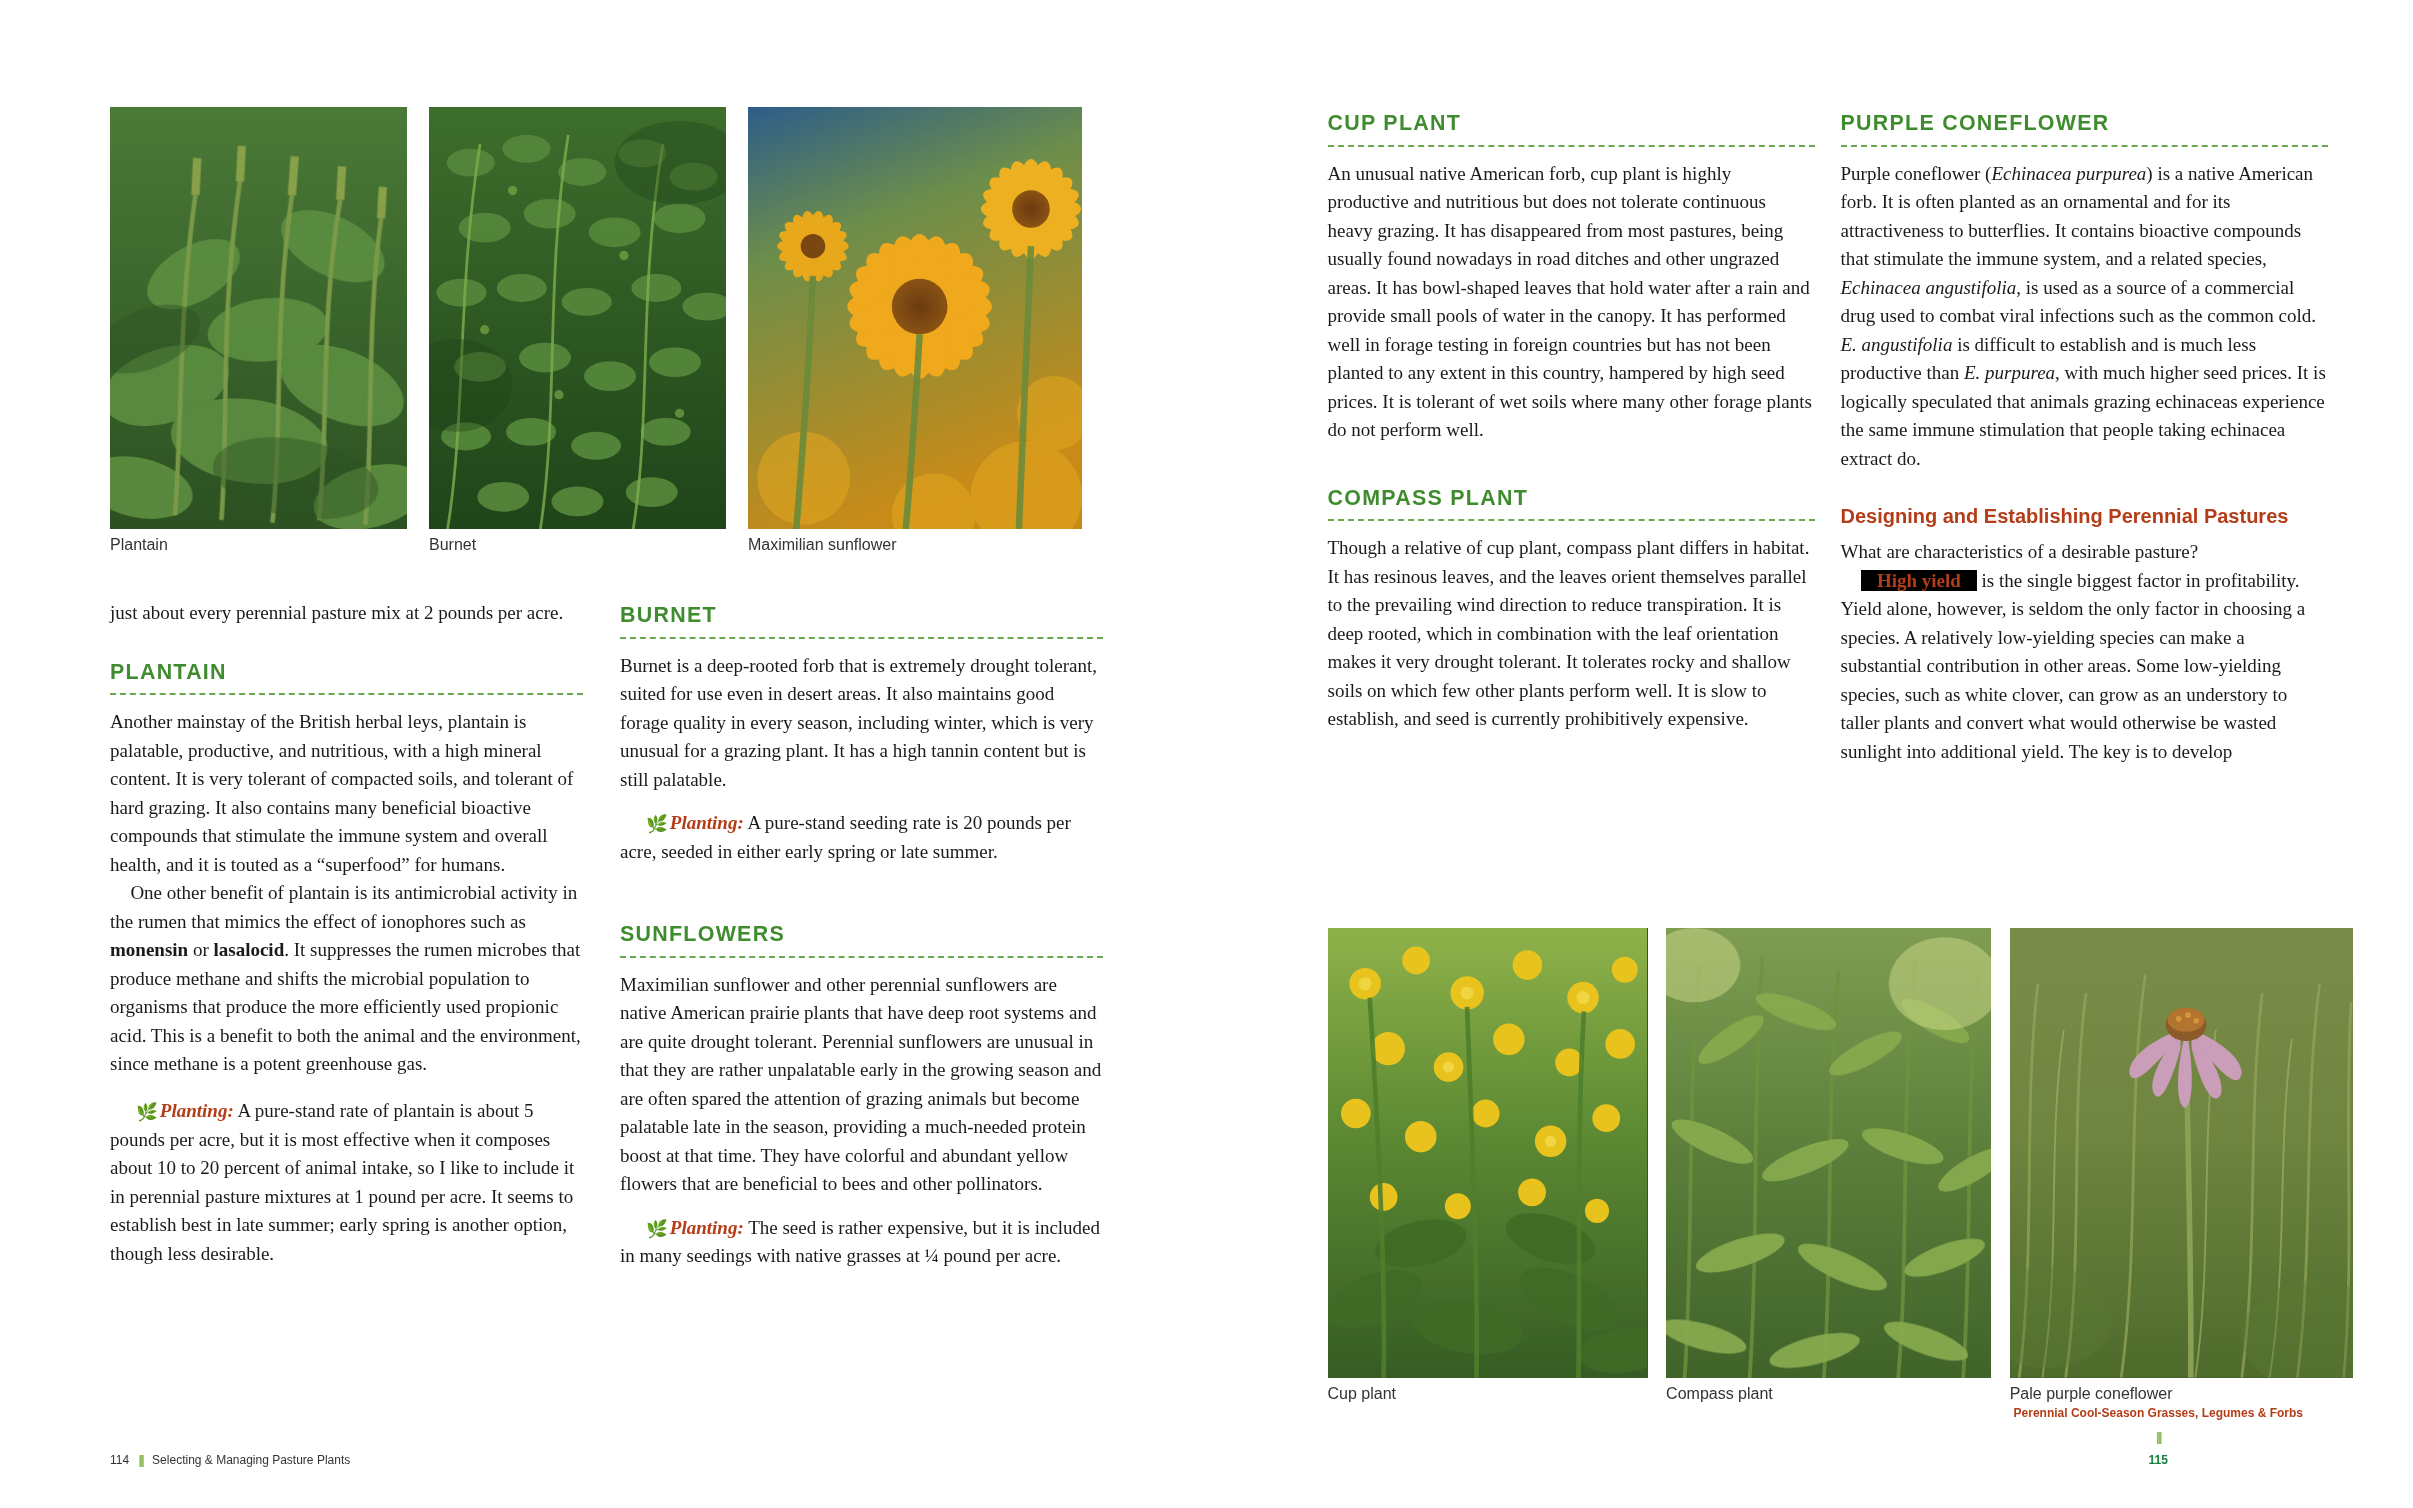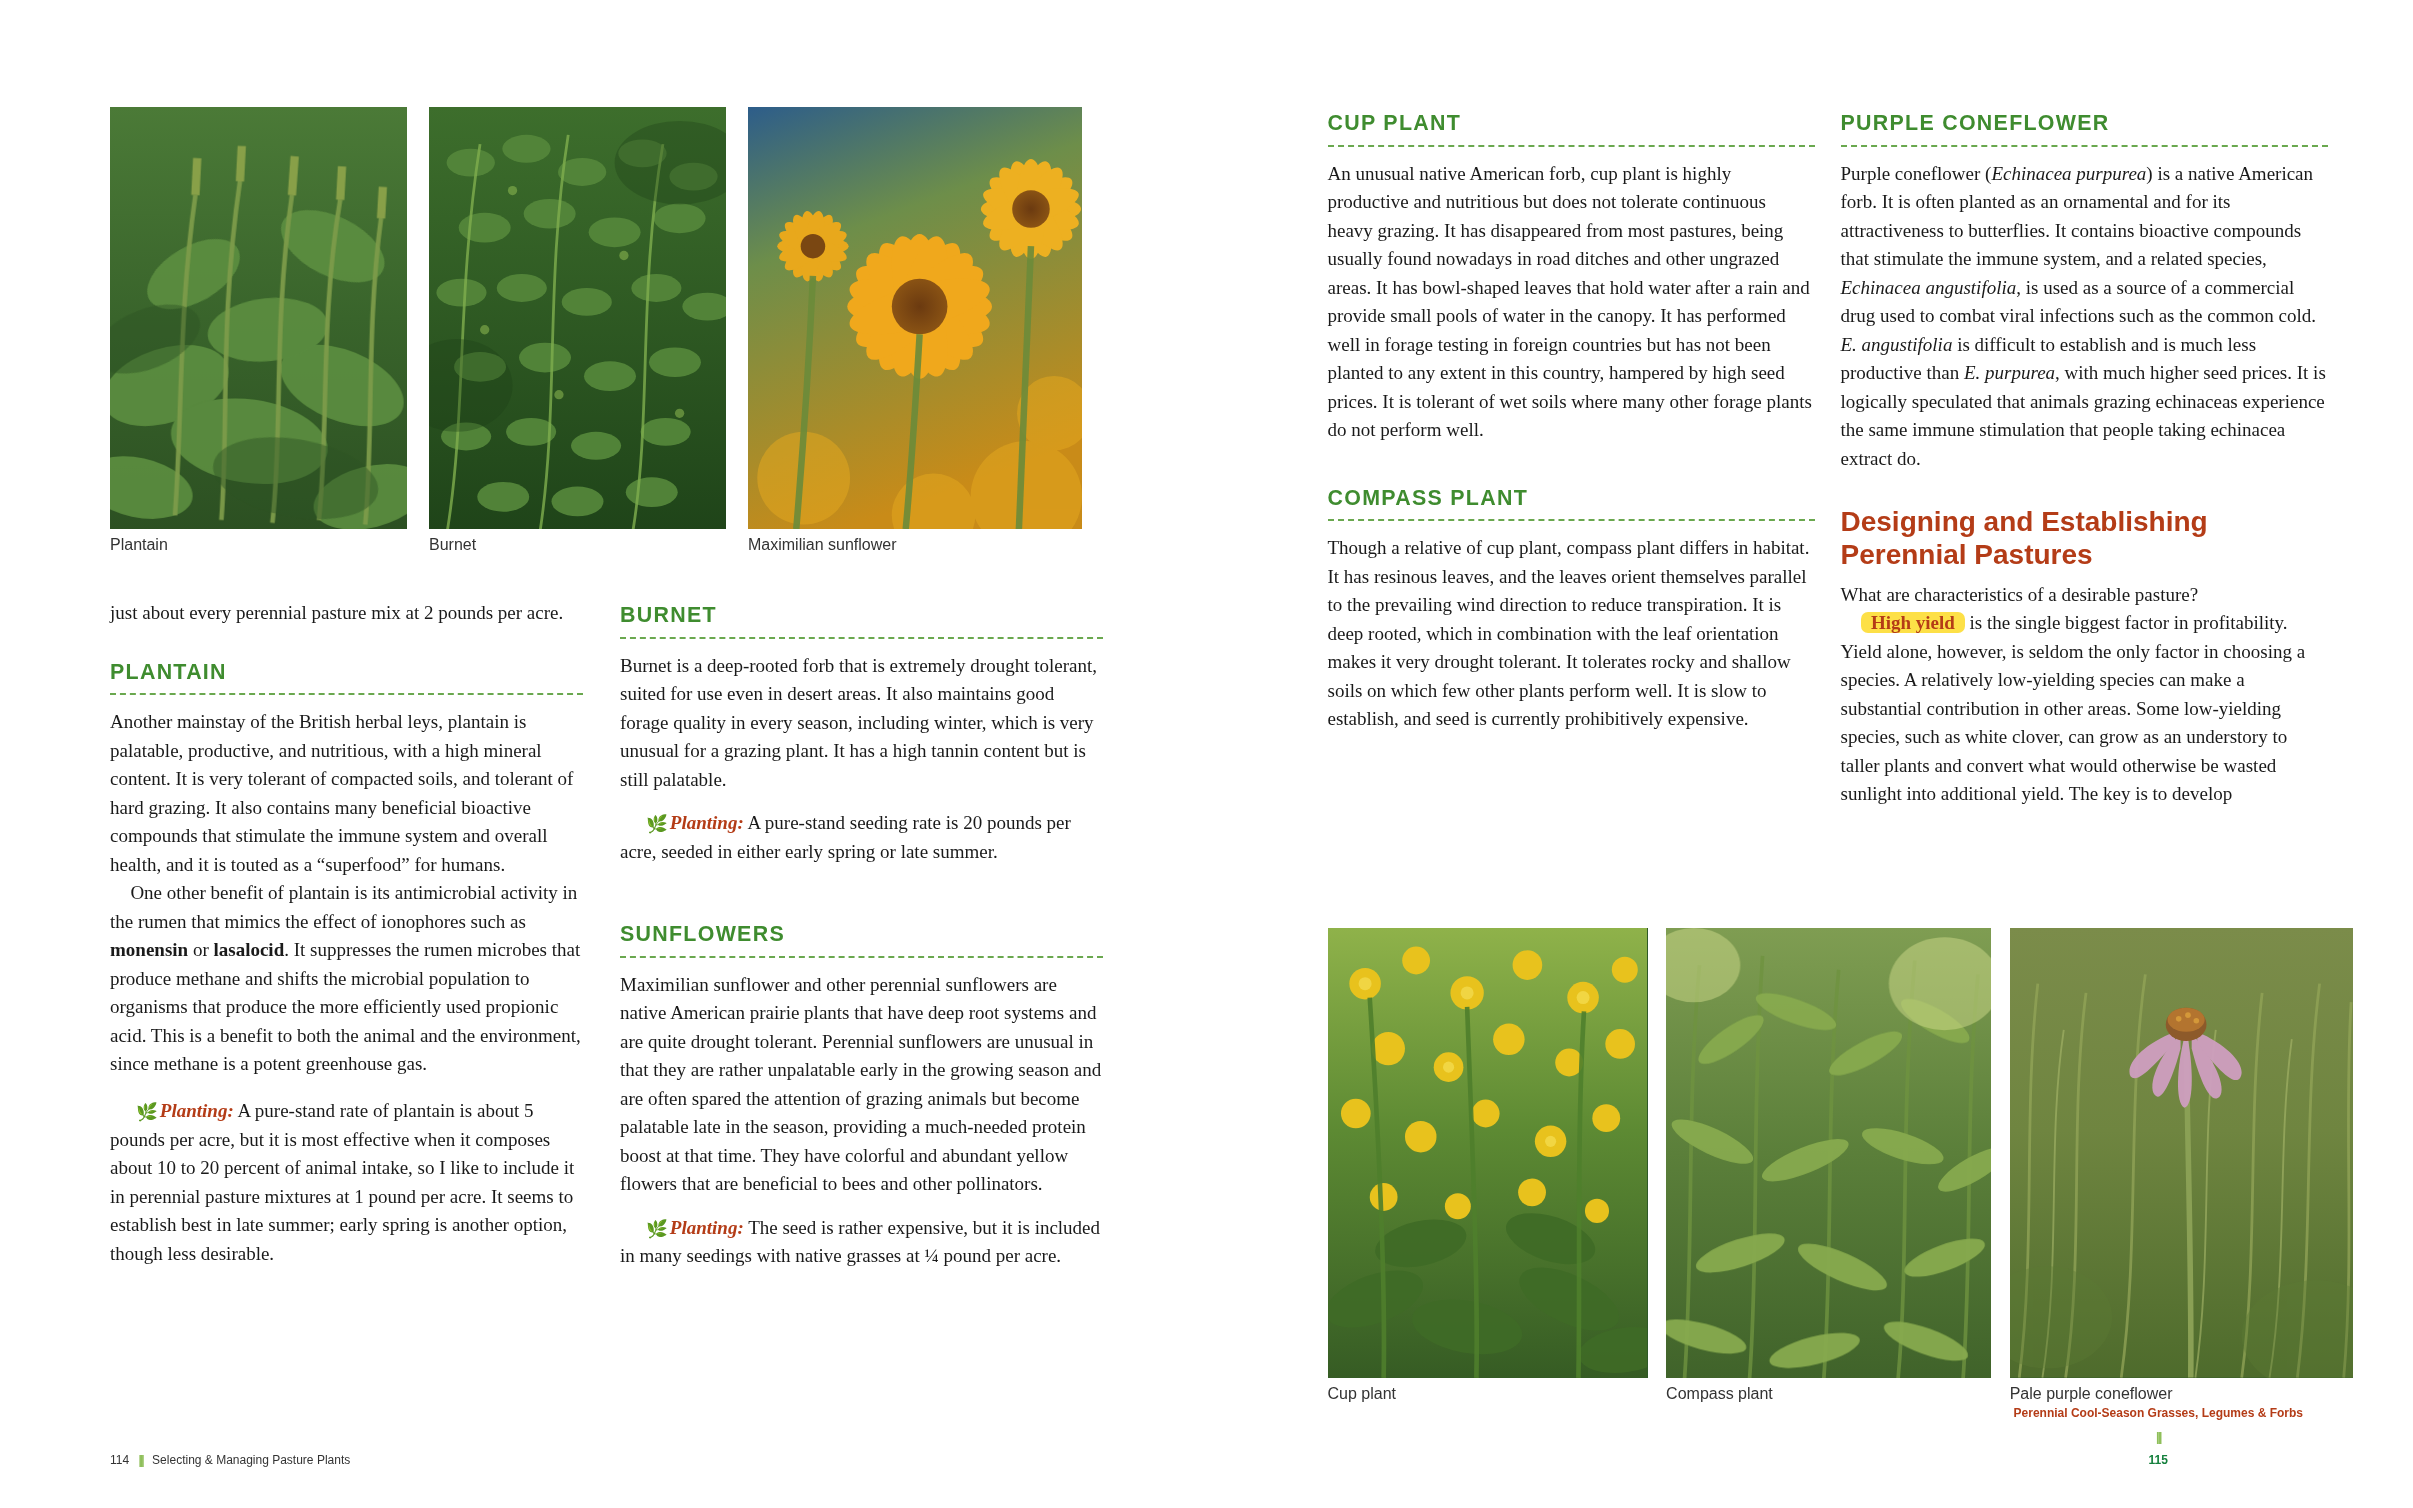--- a/index.html
+++ b/index.html
@@ -74,21 +74,21 @@
     text-transform: uppercase;
   }
   .dashline {
     border: 0;
     border-top: 2.3px dashed #6aa84f;
     margin: 0 0 13px 0;
   }
   h3.subhead {
     font-family: "Liberation Sans", sans-serif;
     font-weight: bold;
-    font-size: 28px;
+    font-size: 20px;
     line-height: 1.18;
     color: #b43c17;
     margin: 0 0 9.3px 0;
   }
   .leaf-icon {
     display: inline-block;
     color: #3f8c2f;
     font-size: 17.6px;
     transform: translateY(0.9px);
     margin-right: 1.9px;
@@ -96,23 +96,22 @@
   .planting-label {
     font-style: italic;
     font-weight: bold;
     color: #b43c17;
   }
   .bold { font-weight: bold; }
   .ital { font-style: italic; }
   .hl {
     font-weight: bold;
     color: #b43c17;
-    background: #fde047;
-    padding: 0 10px;
-    border-radius: 7px;
+    background: #000000;
+    padding: 0 16px;
   }
 
   
   .footer {
     position: absolute;
     bottom: 41px;
     font-family: "Liberation Sans", sans-serif;
     font-size: 12px;
     color: #333;
     display: flex;

